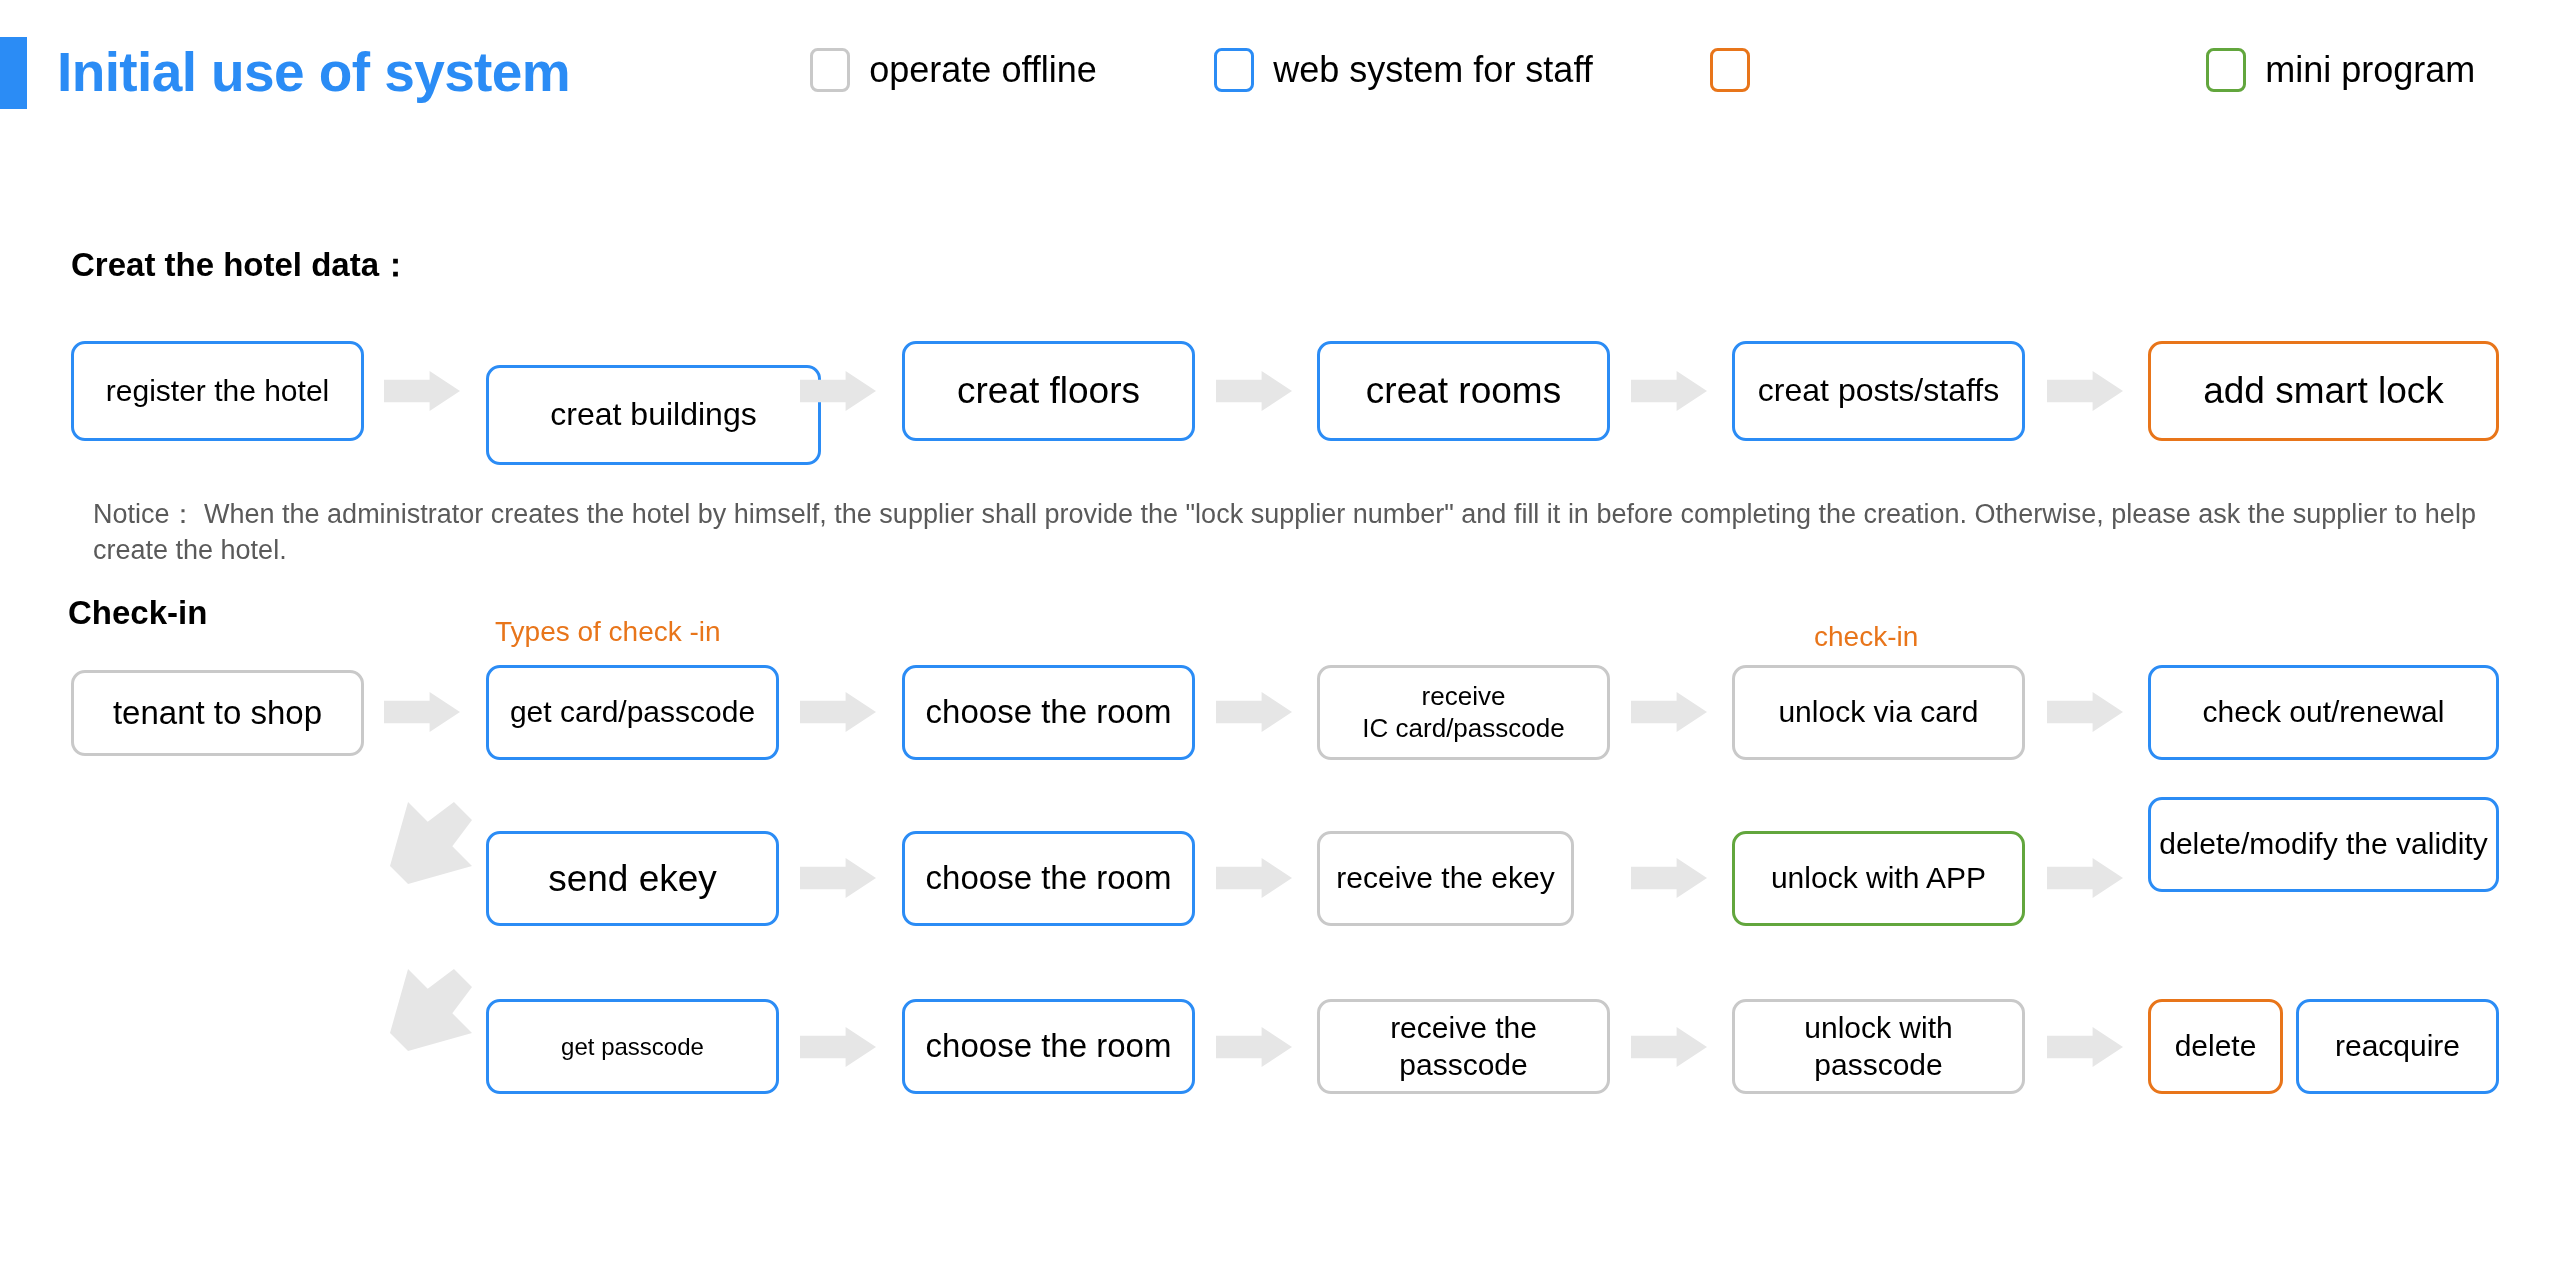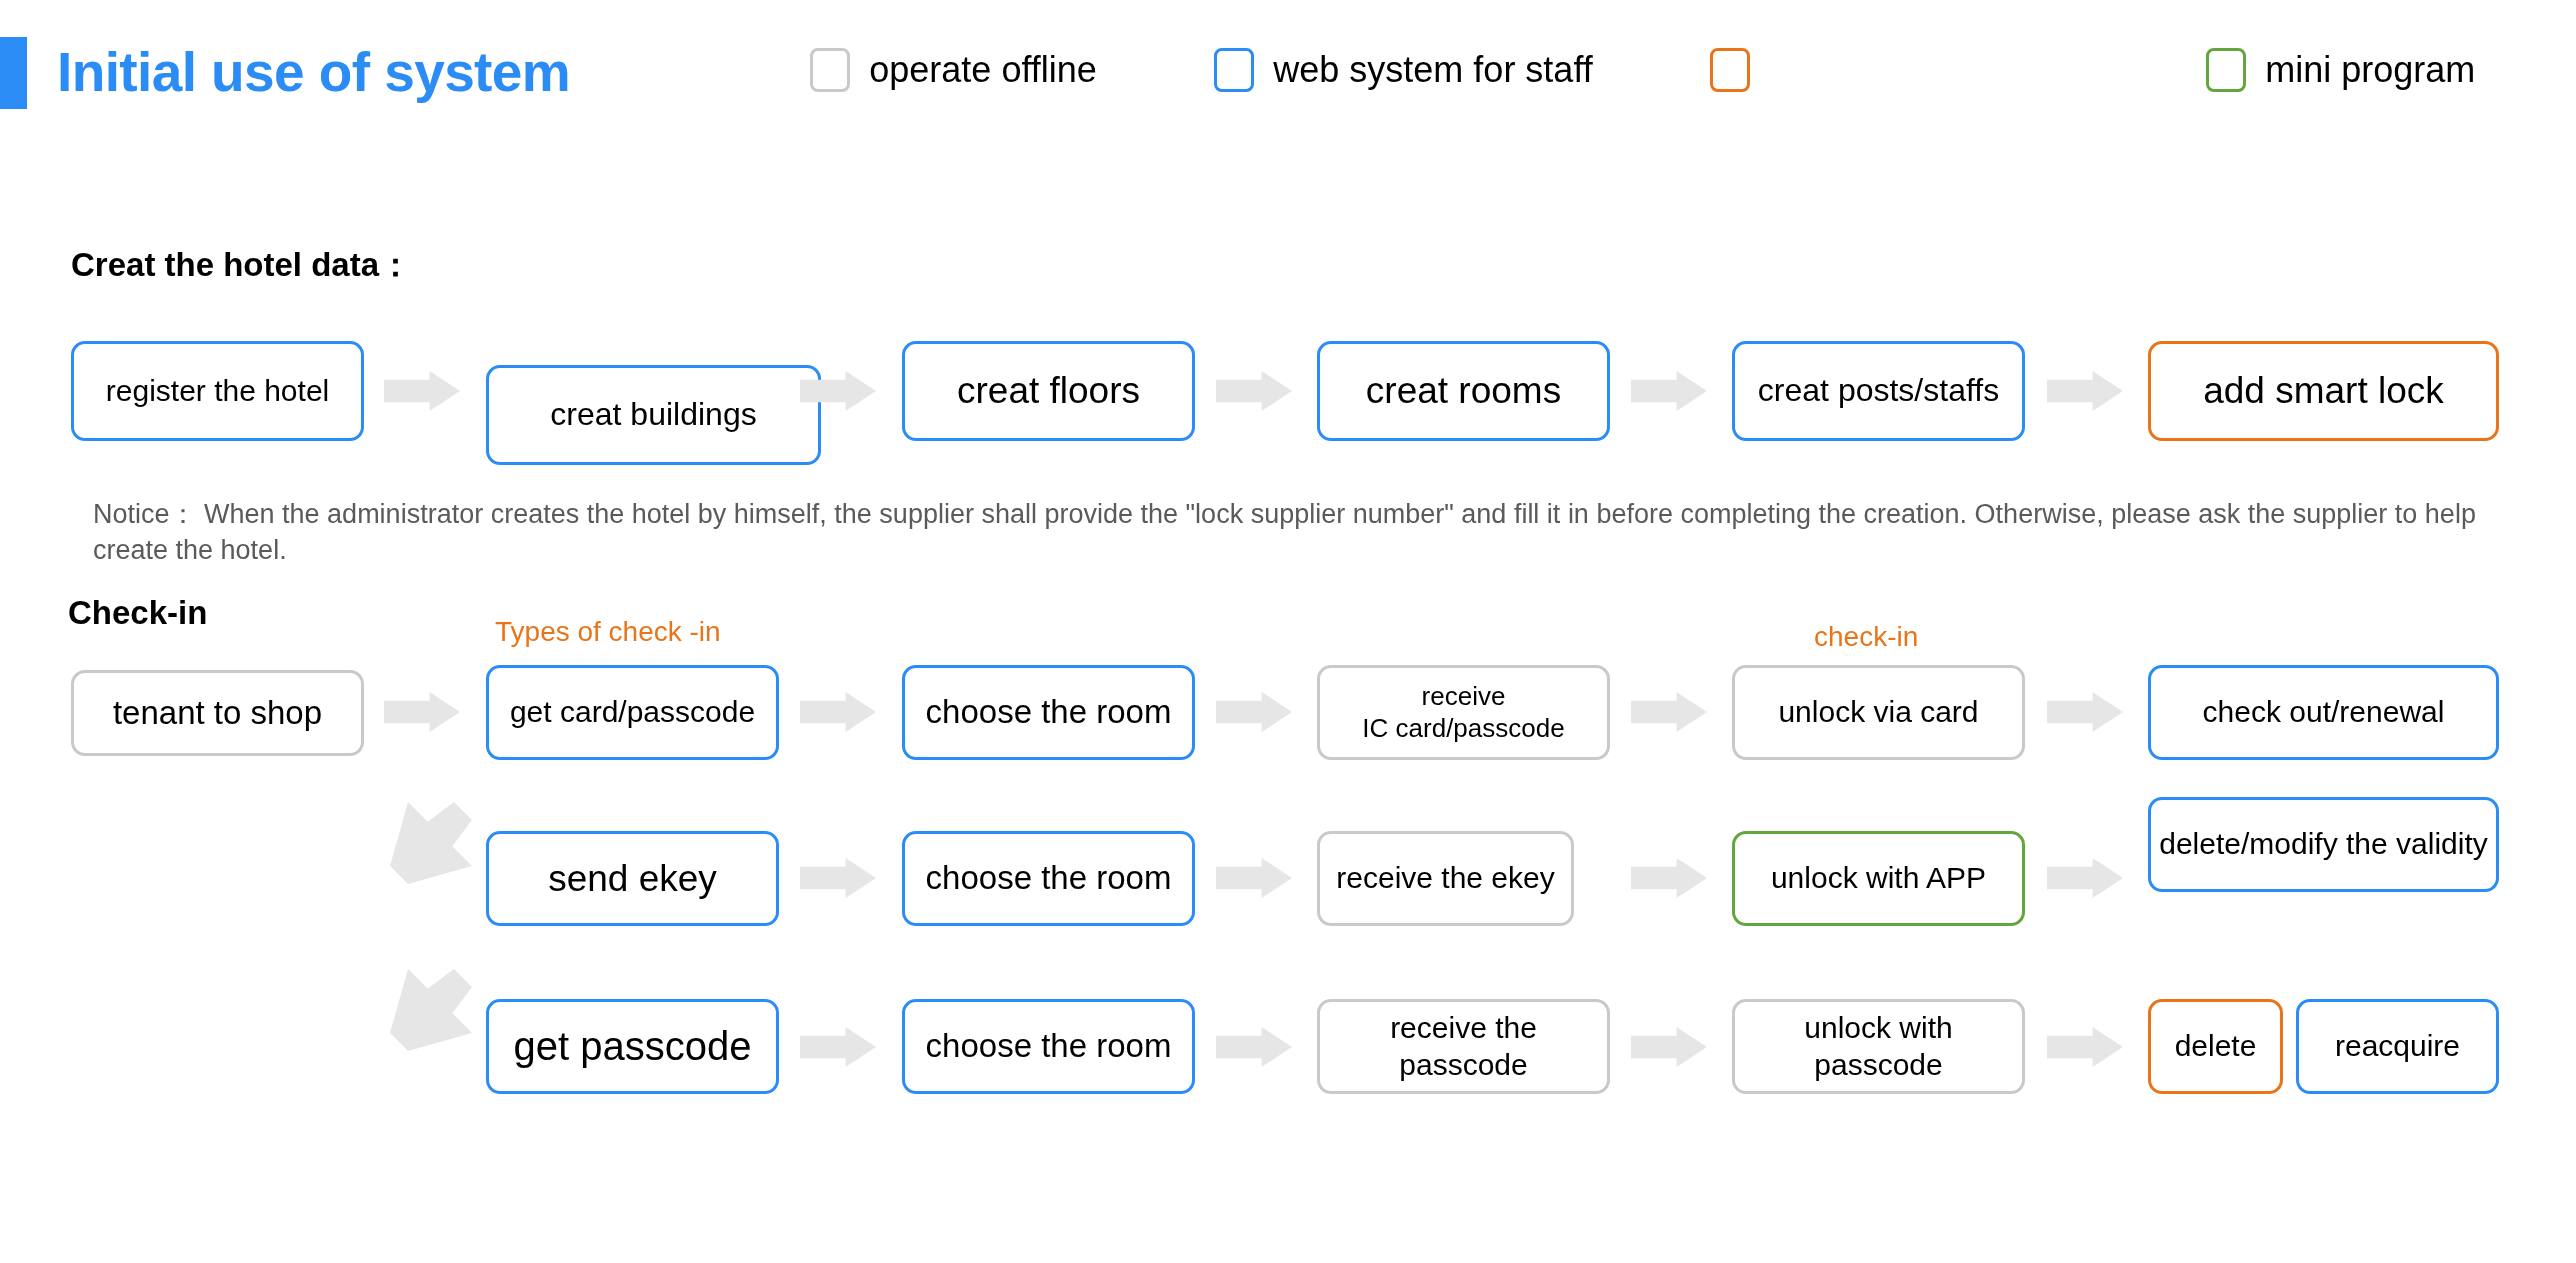--- a/index.html
+++ b/index.html
@@ -138,21 +138,21 @@
 <div class="abs arrow-right" style="left:1216px;top:858px;"></div>
 
 <div class="abs node gray" style="left:1317px;top:831px;width:257px;height:95px;font-size:30px;">receive the ekey</div>
 <div class="abs arrow-right" style="left:1631px;top:858px;"></div>
 
 <div class="abs node green" style="left:1732px;top:831px;width:293px;height:95px;font-size:30px;">unlock with APP</div>
 <div class="abs arrow-right" style="left:2047px;top:858px;"></div>
 
 <div class="abs node blue" style="left:2148px;top:797px;width:351px;height:95px;font-size:30px;">delete/modify the validity</div>
 
-<div class="abs node blue" style="left:486px;top:999px;width:293px;height:95px;font-size:40px;">get passcode</div>
+<div class="abs node blue" style="left:486px;top:999px;width:293px;height:95px;font-size:24px;">get passcode</div>
 <div class="abs arrow-right" style="left:800px;top:1027px;"></div>
 
 <div class="abs node blue" style="left:902px;top:999px;width:293px;height:95px;font-size:33px;">choose the room</div>
 <div class="abs arrow-right" style="left:1216px;top:1027px;"></div>
 
 <div class="abs node gray" style="left:1317px;top:999px;width:293px;height:95px;font-size:30px;">receive the passcode</div>
 <div class="abs arrow-right" style="left:1631px;top:1027px;"></div>
 
 <div class="abs node gray" style="left:1732px;top:999px;width:293px;height:95px;font-size:30px;">unlock with passcode</div>
 <div class="abs arrow-right" style="left:2047px;top:1027px;"></div>

